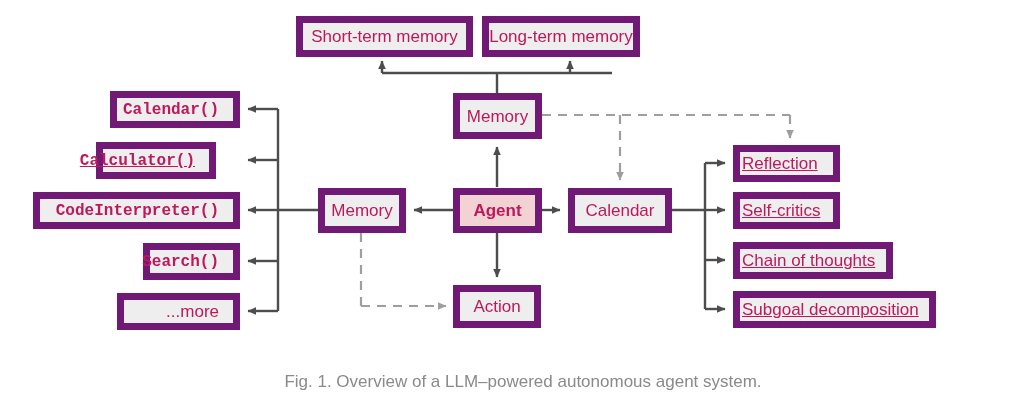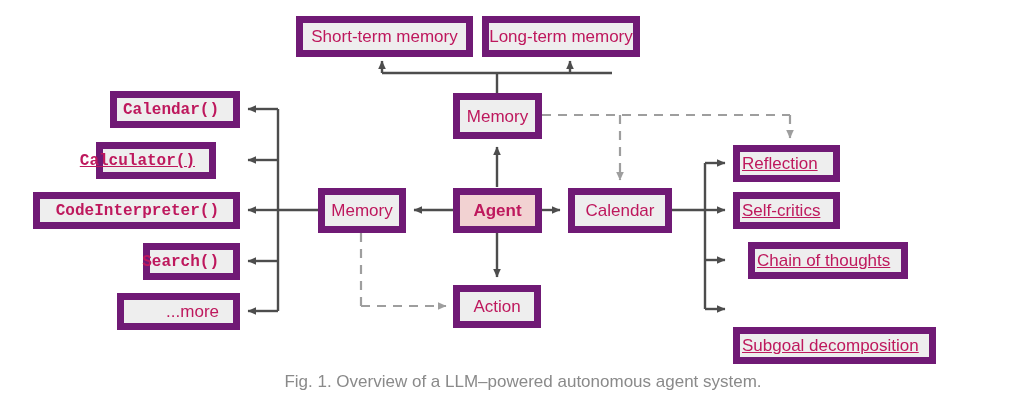--- a/index.html
+++ b/index.html
@@ -111,21 +111,21 @@
   <div class="node right" style="left:117px;top:293px;width:123px;height:37px;">
     <span>...more</span>
   </div>
 
   <div class="node left" style="left:733px;top:145px;width:107px;height:37px;">
     <span>Reflection</span>
   </div>
   <div class="node left" style="left:733px;top:192px;width:107px;height:37px;">
     <span>Self-critics</span>
   </div>
-  <div class="node left" style="left:733px;top:242px;width:160px;height:37px;margin-left:15px;">
+  <div class="node left" style="left:733px;top:242px;width:160px;height:37px;">
     <span>Chain of thoughts</span>
   </div>
-  <div class="node left" style="left:733px;top:291px;width:203px;height:37px;margin-top:36px;">
+  <div class="node left" style="left:733px;top:291px;width:203px;height:37px;">
     <span>Subgoal decomposition</span>
   </div>
 
   <div class="caption">Fig. 1. Overview of a LLM–powered autonomous agent system.</div>
 </div>
 
 </body></html>

